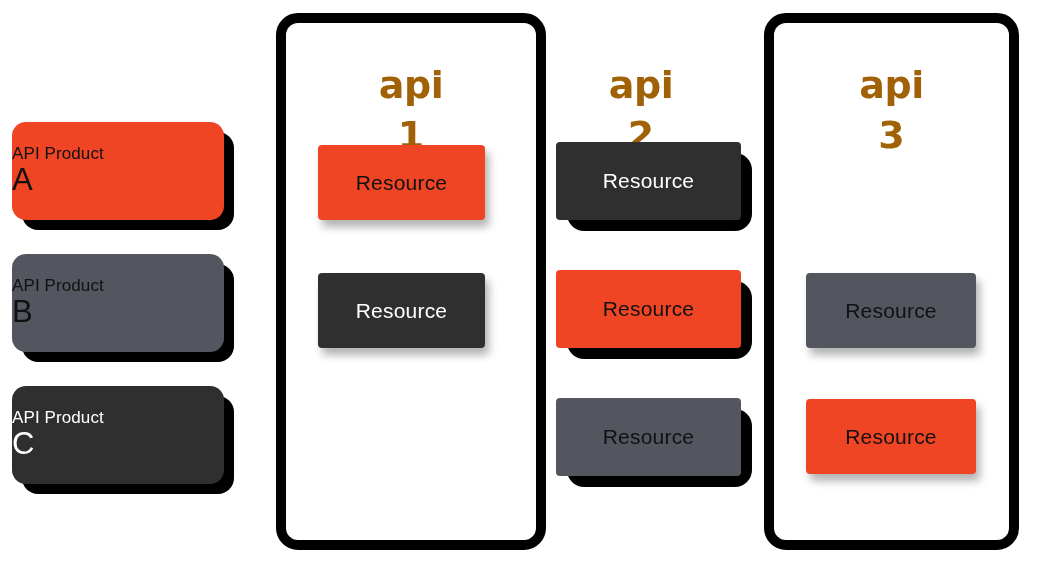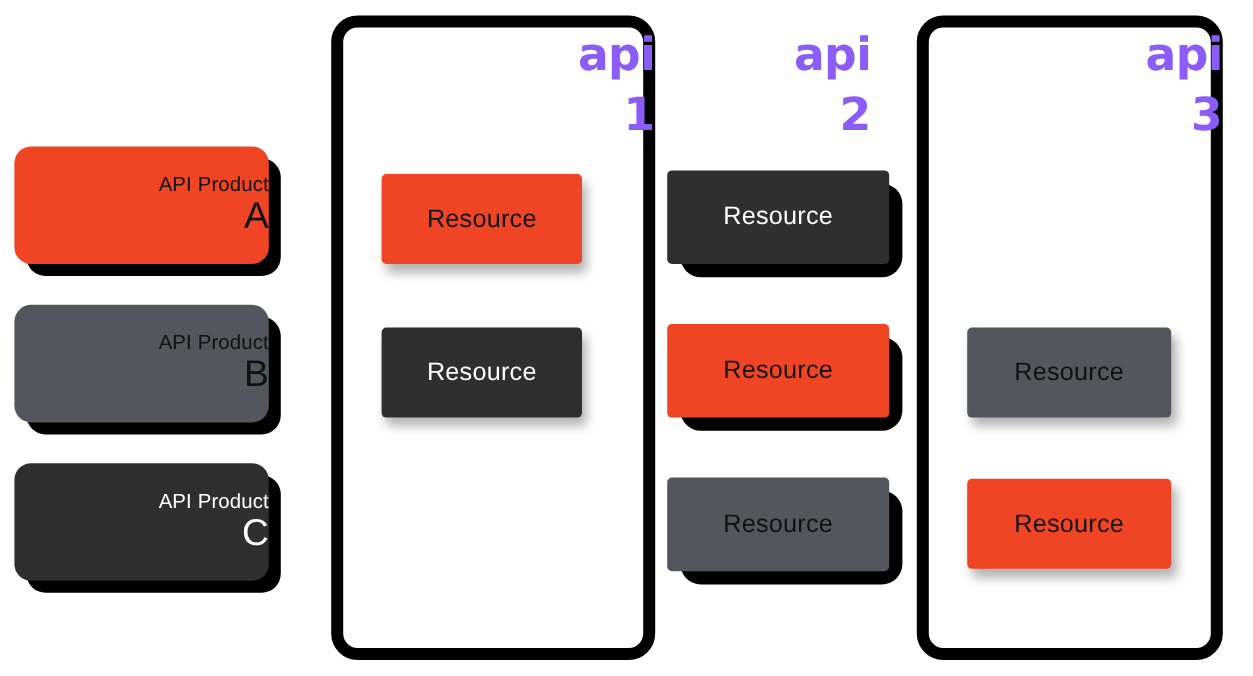--- a/index.html
+++ b/index.html
@@ -22,21 +22,21 @@
     width: 1044px;
     height: 563px;
   }
 
   
   .product-card {
     position: absolute;
     border-radius: 14px;
     display: flex;
     flex-direction: column;
-    align-items: flex-end;
+    align-items: flex-start;
     justify-content: center;
     line-height: 1.05;
     text-align: center;
   }
   .product-card .pc-title {
     font-size: 17px;
     font-weight: 400;
     letter-spacing: .1px;
   }
   .product-card .pc-letter {
@@ -56,26 +56,27 @@
     position: absolute;
     background: #ffffff;
     border: 10px solid #000000;
     border-radius: 22px;
     box-sizing: border-box;
   }
 
   
   .api-label {
     position: absolute;
-    text-align: right;
-    color: #8b5cf6;
+    text-align: center;
+    color: #a16207;
     font-family: "DejaVu Sans", sans-serif;
     font-weight: 700;
     line-height: 1.0;
     user-select: none;
+    margin-top: 40px;
   }
   .api-label .api-word {
     display: block;
     font-size: 38px;
     letter-spacing: -0.5px;
   }
   .api-label .api-num {
     display: block;
     font-size: 38px;
     margin-top: 12px;

